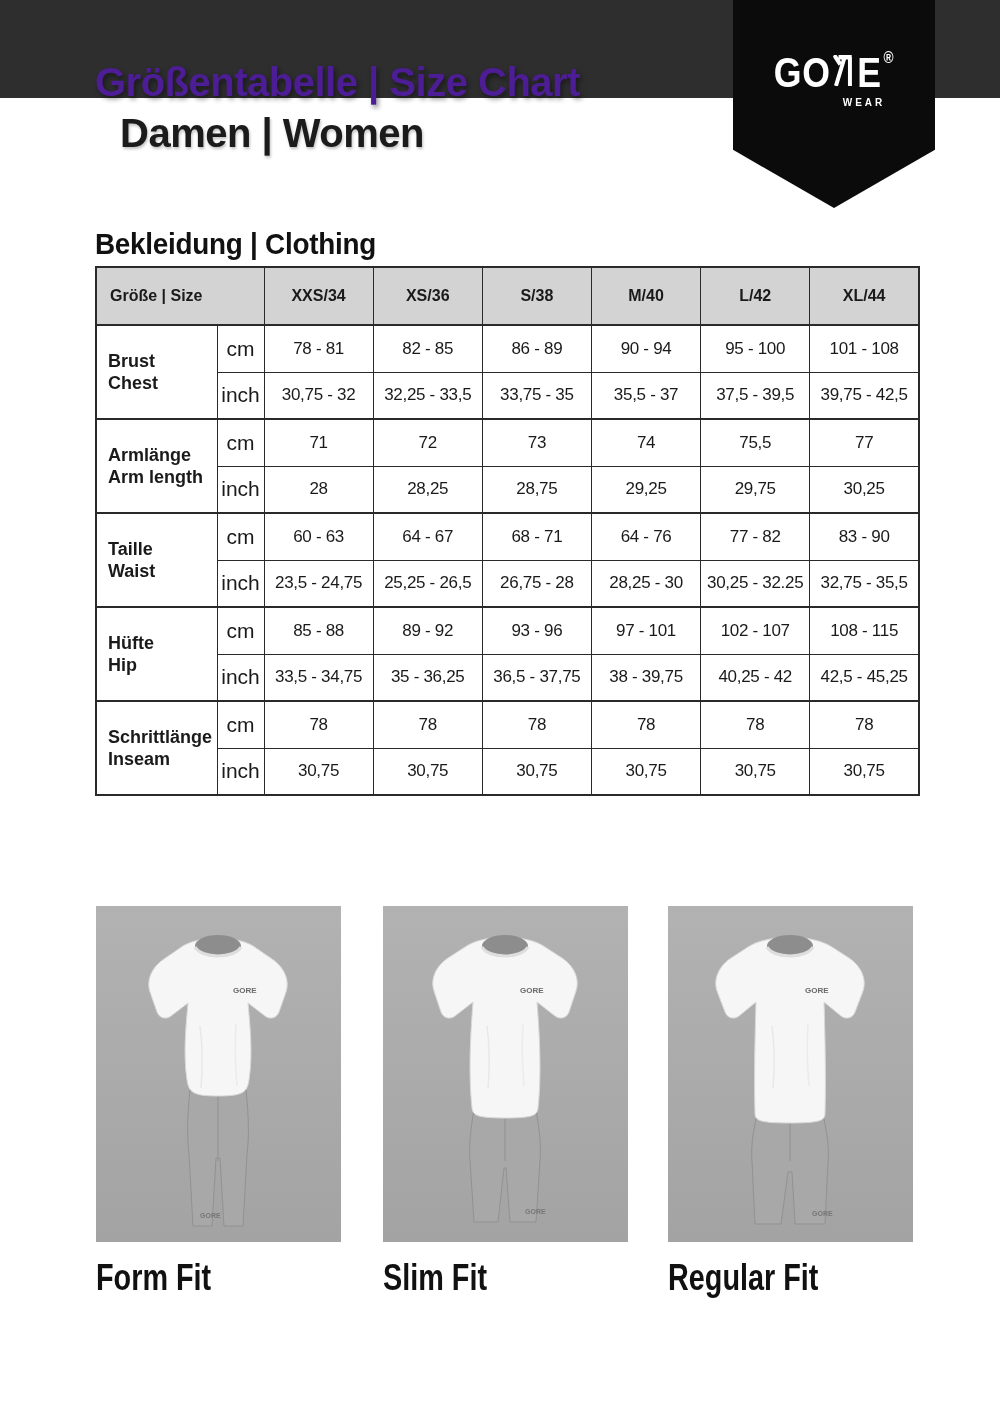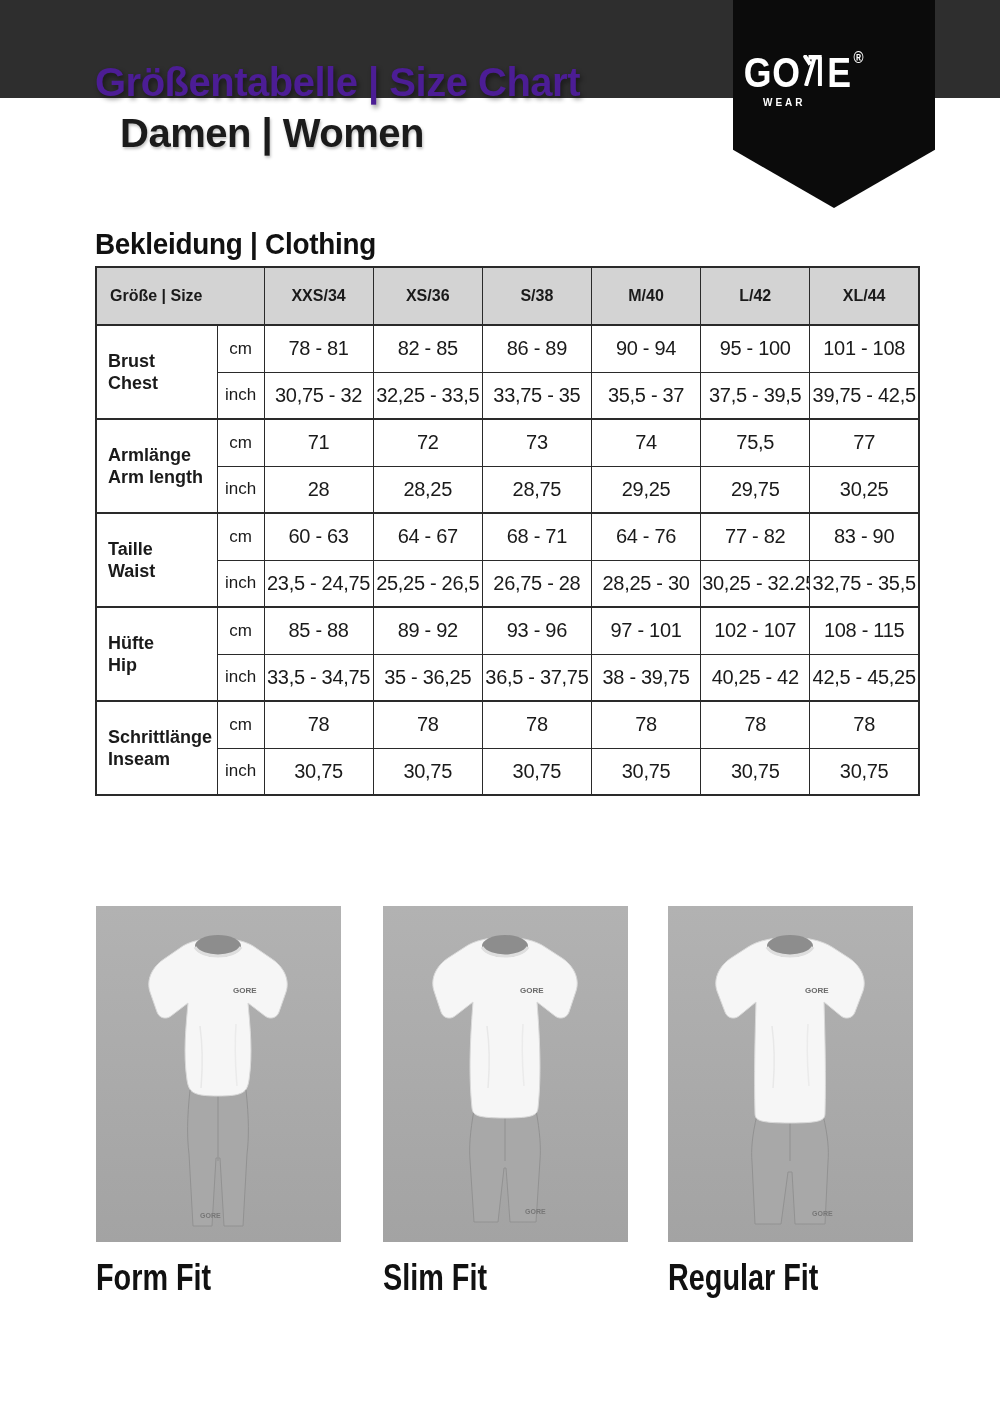--- a/index.html
+++ b/index.html
@@ -15,21 +15,21 @@
     text-shadow:2px 3px 5px rgba(0,0,0,0.45);white-space:nowrap;
   }
   .page-subtitle{
     position:absolute;left:120px;top:113px;margin:0;line-height:1;
     font-size:40px;font-weight:bold;color:#1b1b1b;letter-spacing:-0.5px;
     text-shadow:1px 2px 3px rgba(0,0,0,0.25);white-space:nowrap;text-align:right;
   }
   .badge{
     position:absolute;left:733px;top:0;width:202px;height:208px;background:#0b0b0b;
     clip-path:polygon(0 0,100% 0,100% 72%,50% 100%,0 72%);
-    display:flex;flex-direction:column;align-items:flex-start;
+    display:flex;flex-direction:column;align-items:center;
   }
   .wordmark{
     margin-top:52px;display:flex;align-items:flex-start;
     font-size:42px;font-weight:bold;color:#ffffff;line-height:1;
     transform:scaleX(0.85);transform-origin:center;letter-spacing:1px;
   }
   .logo-r{width:25px;height:31px;margin:3px 3px 0 3px;}
   .logo-reg{font-size:16px;line-height:1;margin-top:-2px;margin-left:2px;}
   .wear{
     margin-top:3px;font-size:10px;font-weight:bold;color:#ffffff;
@@ -51,22 +51,22 @@
   .size-table thead th{
     background:#d3d3d3;height:54px;font-size:16px;font-weight:bold;
     border-bottom:2px solid #2a2a2a;text-align:center;
   }
   .size-table th.corner{text-align:left;padding-left:13px;}
   .size-table tbody tr{height:47px;}
   .size-table td.label{
     font-weight:bold;text-align:left;padding-left:11px;
     font-size:18px;line-height:1.25;background:#fff;
   }
-  .size-table td.unit{text-align:center;font-size:17px;}
-  .size-table td.val{text-align:center;font-size:20px;letter-spacing:-0.3px;white-space:nowrap;}
+  .size-table td.unit{text-align:center;font-size:21px;}
+  .size-table td.val{text-align:center;font-size:17px;letter-spacing:-0.3px;white-space:nowrap;}
   .size-table tr.group-start td{border-top:2px solid #2a2a2a;}
   
   .fits{position:absolute;left:0;top:906px;width:1000px;height:440px;}
   figure.fit{position:absolute;top:0;width:245px;margin:0;}
   figure.fit.f0{left:96px;} figure.fit.f1{left:383px;} figure.fit.f2{left:668px;}
   .fit-img{width:245px;height:336px;display:block;}
   .fit-img svg{display:block;}
   figcaption{
     margin-top:18px;font-size:36px;font-weight:bold;color:#111;line-height:1;
     transform:scaleX(0.8);transform-origin:left;white-space:nowrap;

